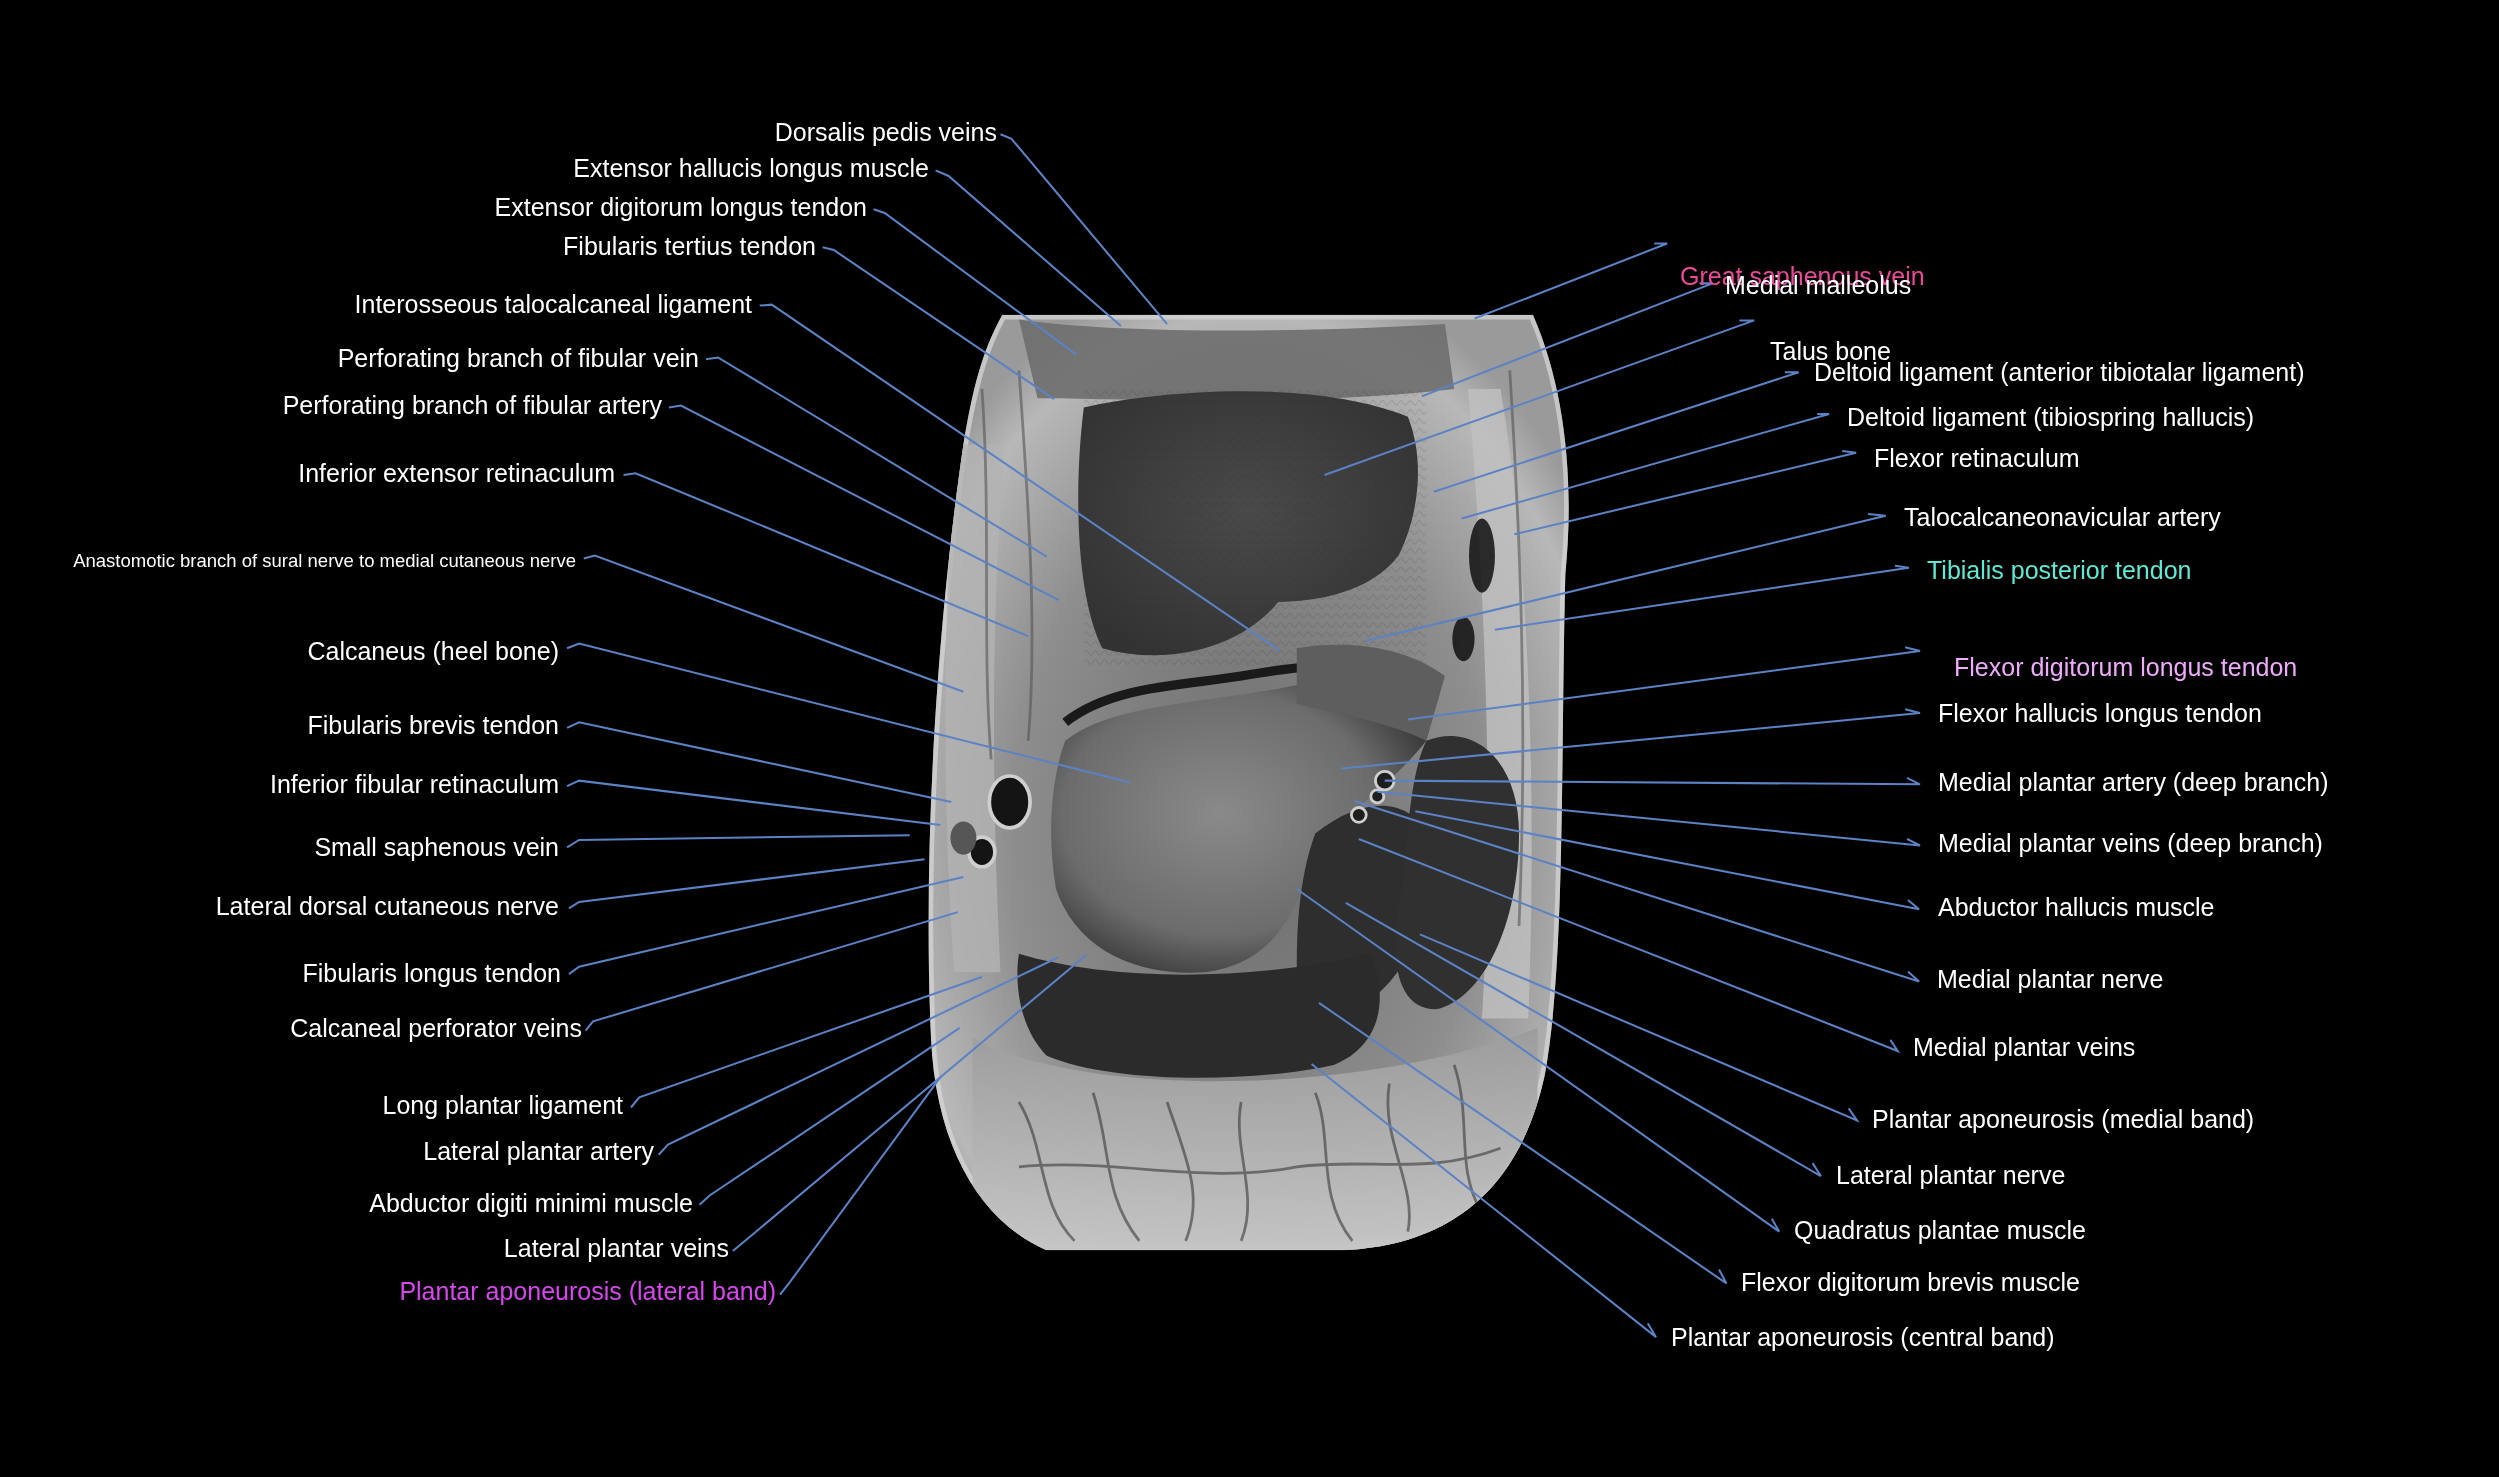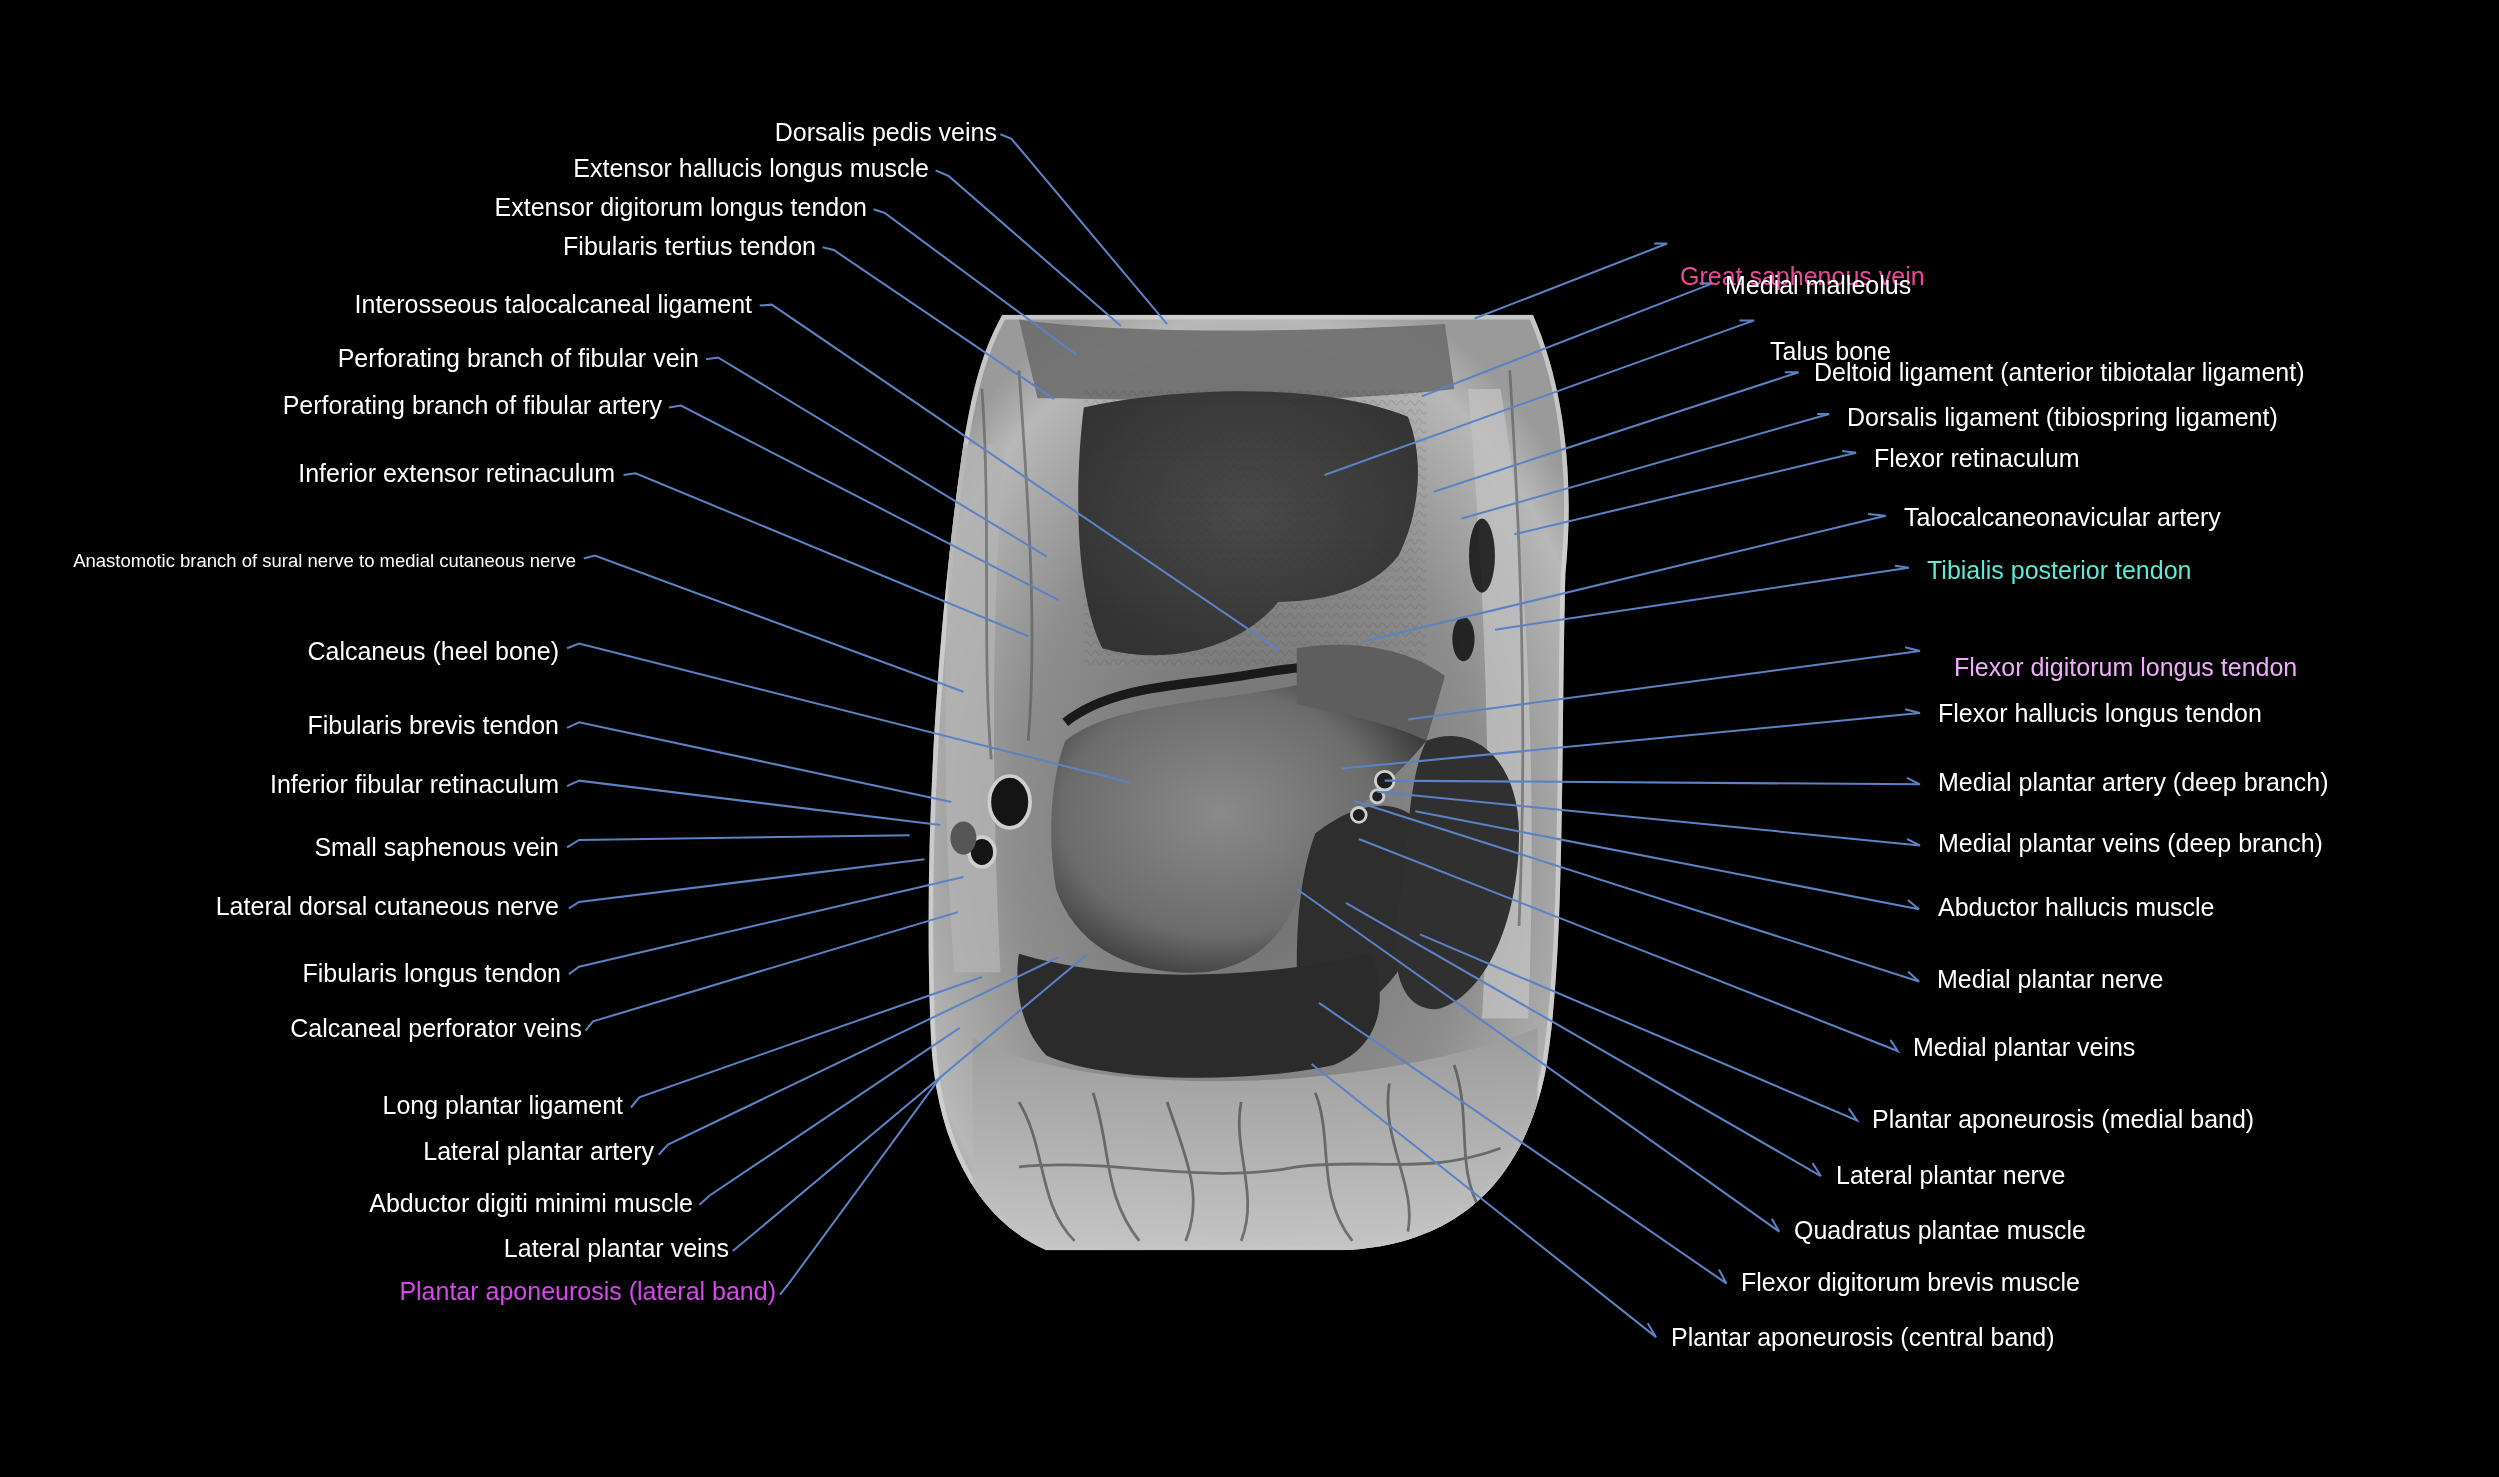--- a/index.html
+++ b/index.html
@@ -171,21 +171,21 @@
       <div class="lbl left" style="color: rgb(255, 255, 255); top: 1013px; right: 1918px;">Calcaneal perforator veins</div>
       <div class="lbl left" style="color: rgb(255, 255, 255); top: 1090px; right: 1877px;">Long plantar ligament</div>
       <div class="lbl left" style="color: rgb(255, 255, 255); top: 1136px; right: 1846px;">Lateral plantar artery</div>
       <div class="lbl left" style="color: rgb(255, 255, 255); top: 1188px; right: 1807px;">Abductor digiti minimi muscle</div>
       <div class="lbl left" style="color: rgb(255, 255, 255); top: 1233px; right: 1771px;">Lateral plantar veins</div>
       <div class="lbl left" style="color: #d946ef; top: 1276px; right: 1724px;">Plantar aponeurosis (lateral band)</div>
       <div class="lbl right" style="color: #ec4899; top: 226px; left: 1680px; margin-top: 35px;">Great saphenous vein</div>
       <div class="lbl right" style="color: rgb(255, 255, 255); top: 270px; left: 1725px;">Medial malleolus</div>
       <div class="lbl right" style="color: rgb(255, 255, 255); top: 309px; left: 1770px; margin-top: 27px;">Talus bone</div>
       <div class="lbl right" style="color: rgb(255, 255, 255); top: 357px; left: 1814px;">Deltoid ligament (anterior tibiotalar ligament)</div>
-      <div class="lbl right" style="color: rgb(255, 255, 255); top: 402px; left: 1847px;">Dorsalis ligament (tibiospring ligament)</div>
+      <div class="lbl right" style="color: rgb(255, 255, 255); top: 402px; left: 1847px;">Deltoid ligament (tibiospring hallucis)</div>
       <div class="lbl right" style="color: rgb(255, 255, 255); top: 443px; left: 1874px;">Flexor retinaculum</div>
       <div class="lbl right" style="color: rgb(255, 255, 255); top: 502px; left: 1904px;">Talocalcaneonavicular artery</div>
       <div class="lbl right" style="color: #5eead4; top: 555px; left: 1927px;">Tibialis posterior tendon</div>
       <div class="lbl right" style="color: #f0abfc; top: 652px; left: 1938px; margin-left: 16px;">Flexor digitorum longus tendon</div>
       <div class="lbl right" style="color: rgb(255, 255, 255); top: 698px; left: 1938px;">Flexor hallucis longus tendon</div>
       <div class="lbl right" style="color: rgb(255, 255, 255); top: 767px; left: 1938px;">Medial plantar artery (deep branch)</div>
       <div class="lbl right" style="color: rgb(255, 255, 255); top: 828px; left: 1938px;">Medial plantar veins (deep branch)</div>
       <div class="lbl right" style="color: rgb(255, 255, 255); top: 892px; left: 1938px;">Abductor hallucis muscle</div>
       <div class="lbl right" style="color: rgb(255, 255, 255); top: 964px; left: 1937px;">Medial plantar nerve</div>
       <div class="lbl right" style="color: rgb(255, 255, 255); top: 1032px; left: 1913px;">Medial plantar veins</div>

